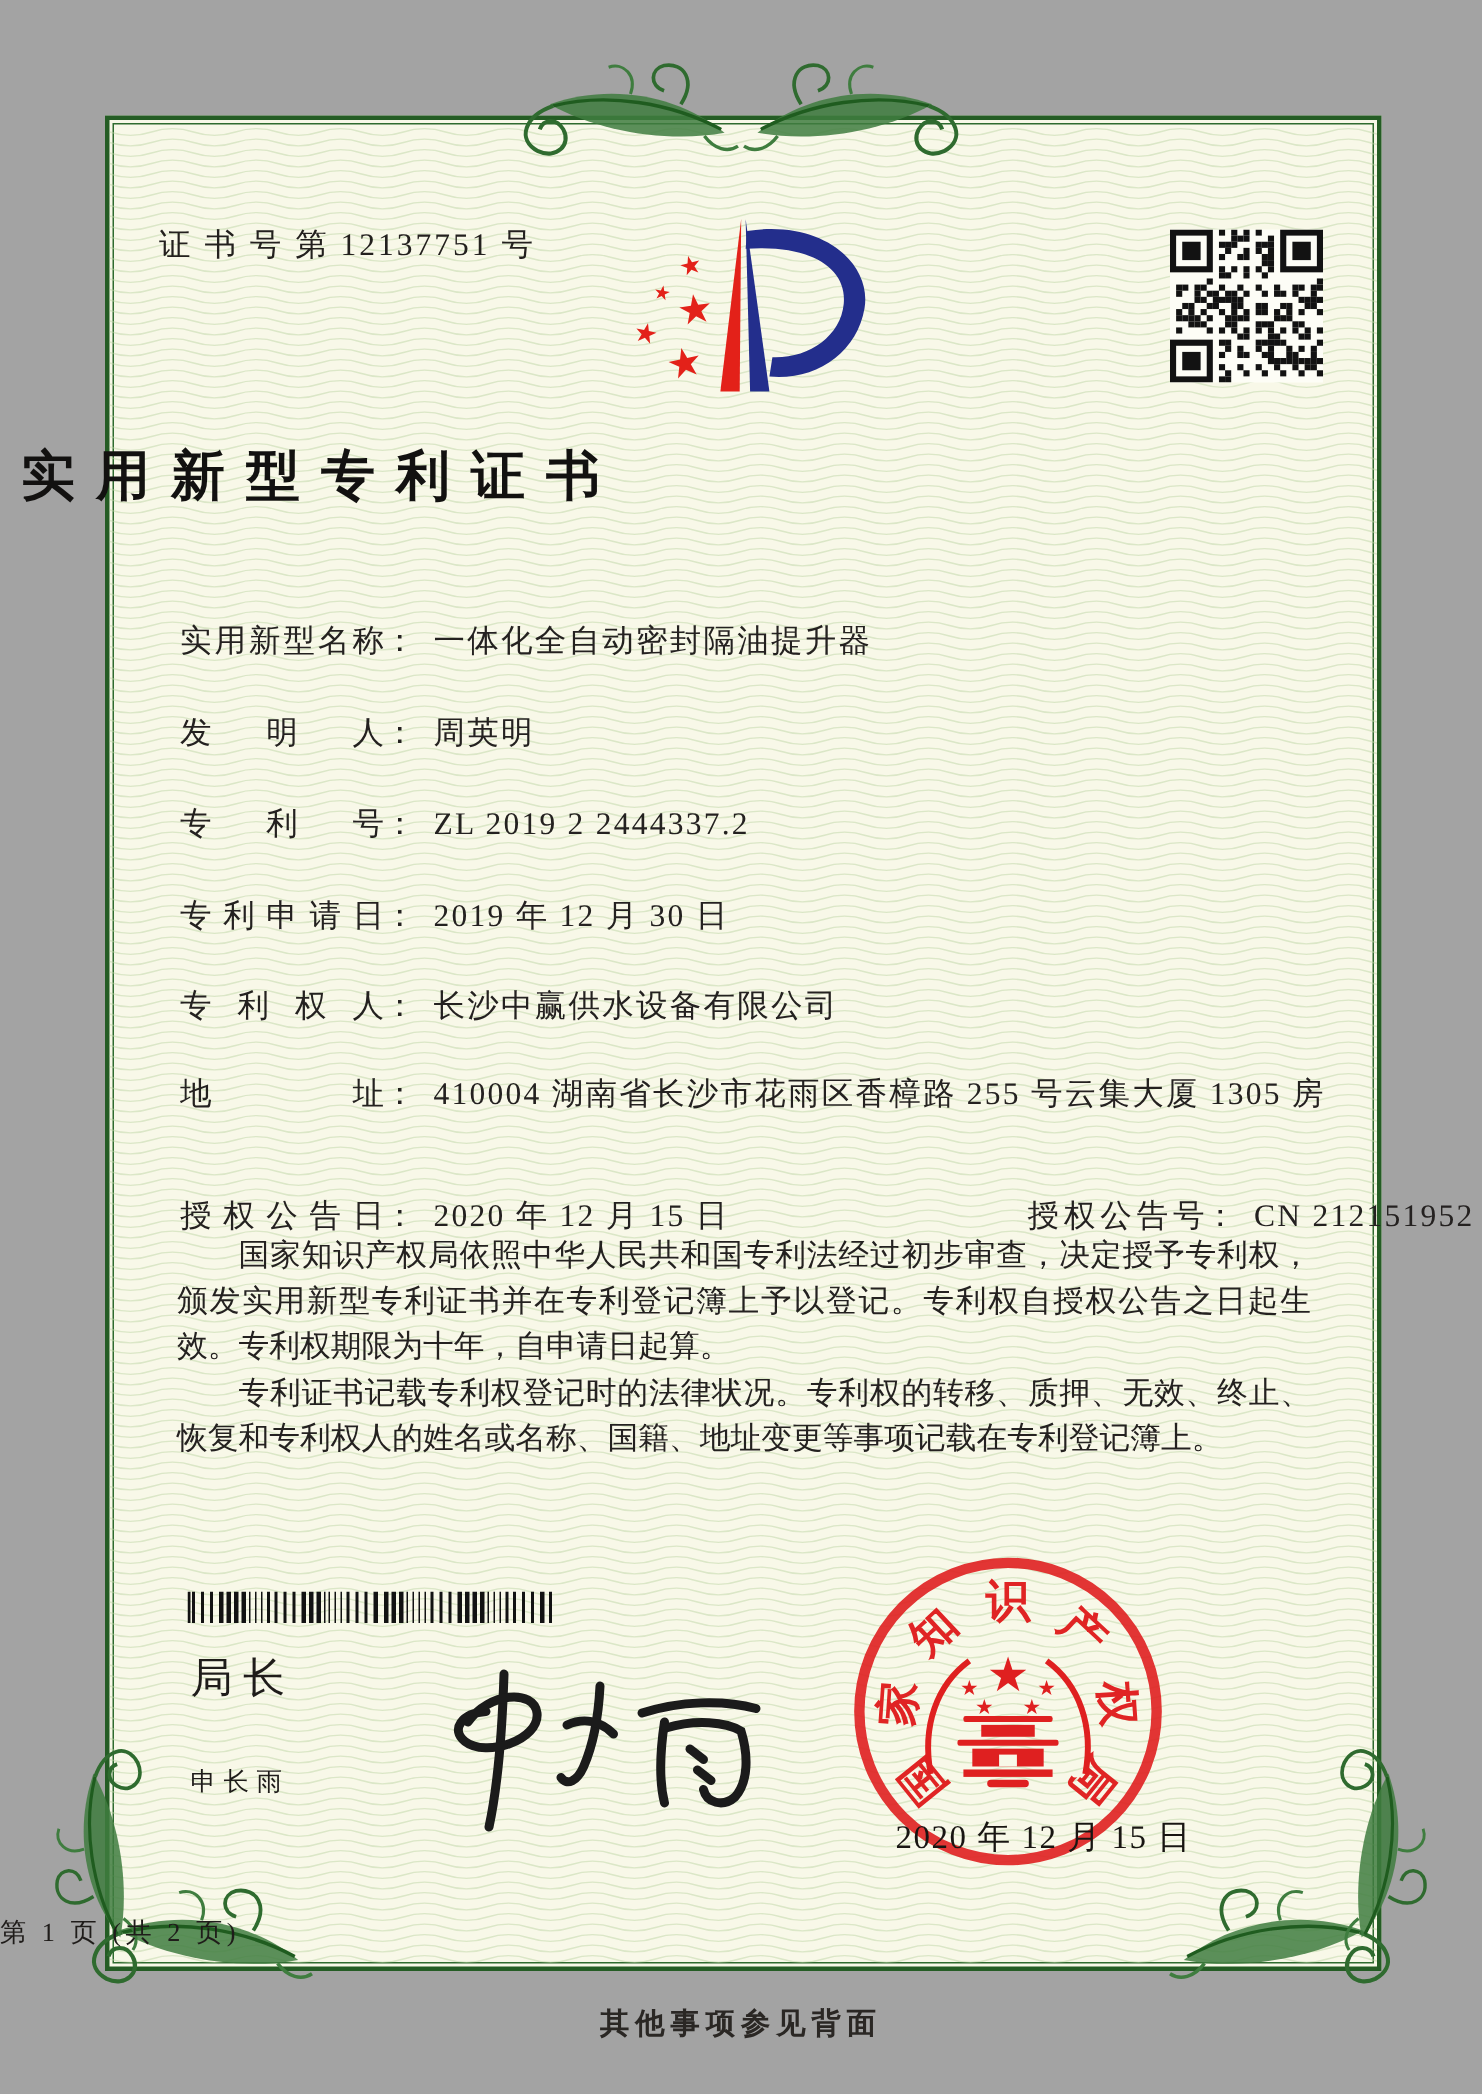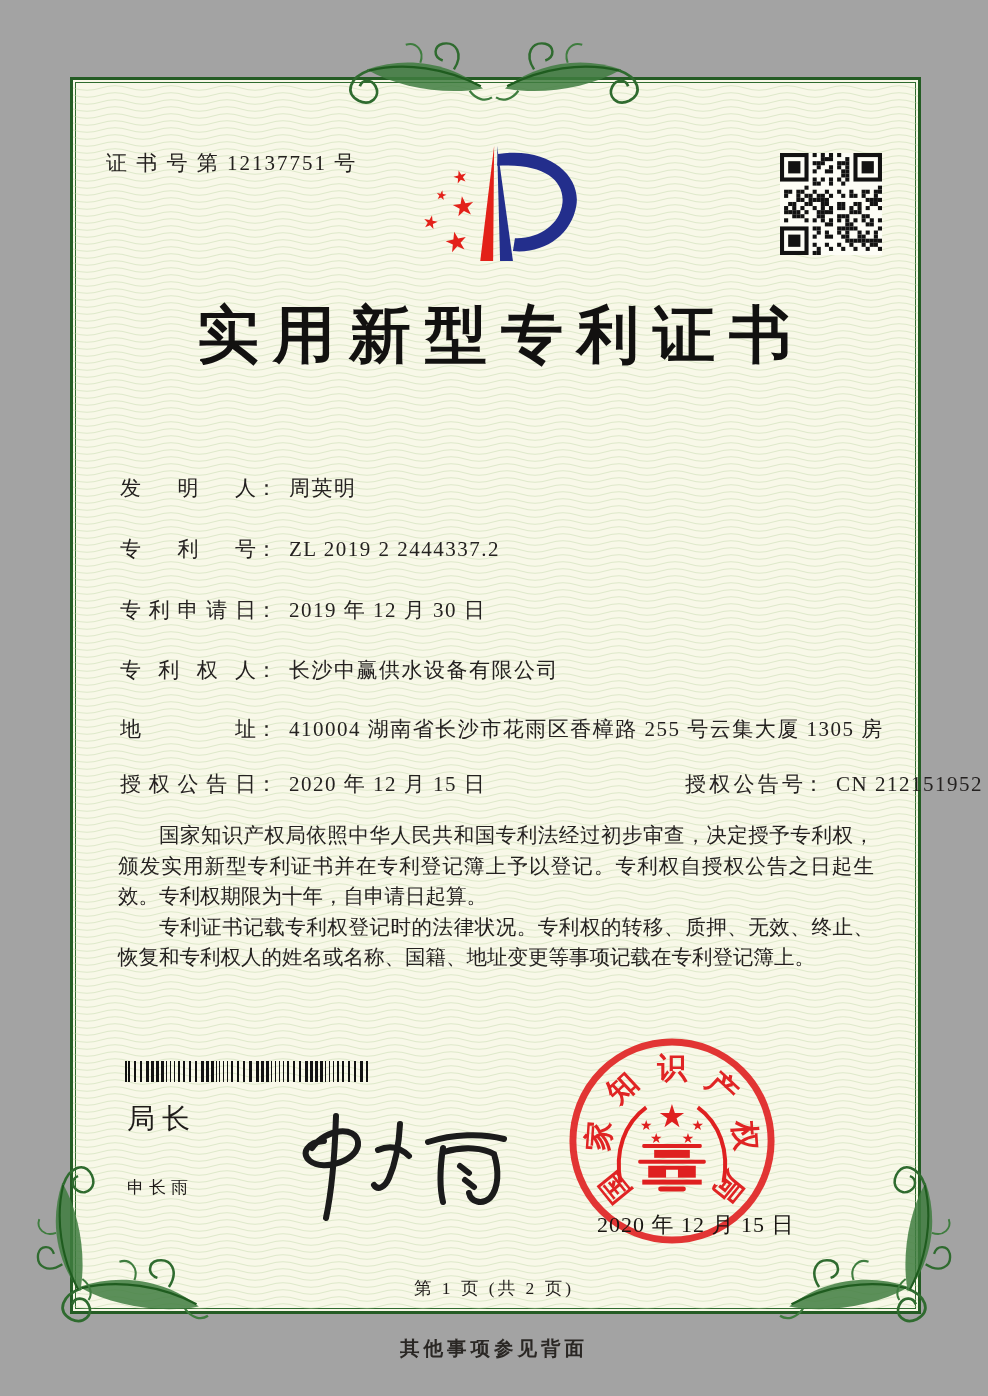--- a/index.html
+++ b/index.html
@@ -22,52 +22,52 @@
 
   .cert-no{
     position:absolute; left:106px; top:149px;
     font-size:21px; letter-spacing:2px; color:#23201e;
   }
   .logo{position:absolute; left:398px; top:140px; width:218px; height:129px;}
   .qr{position:absolute; left:780px; top:153px; width:102px; height:102px; background:#fdfdf6;}
 
   .title{
     position:absolute; left:0; top:293px; width:988px;
-    text-align:center; font-size:62px; font-weight:bold;
+    text-align:left; font-size:36px; font-weight:bold;
     letter-spacing:14px; text-indent:14px; color:#121110;
   }
 
   .frow{position:absolute; left:120px; font-size:21px; white-space:nowrap; color:#242120;}
   .flabel{
     display:inline-block; width:136px; vertical-align:bottom;
     text-align:justify; text-align-last:justify;
   }
   .colon{margin-right:12px;}
   .fvalue{letter-spacing:1.5px;}
   .grant2{position:absolute; left:565px; top:0;}
 
   .paras{
     position:absolute; left:118px; top:822px; width:756px;
     font-size:20.5px; line-height:30.5px; text-align:justify; color:#242120;
   }
-  .paras p{margin:0; text-indent:2em;font-family:Liberation Mono, monospace;}
+  .paras p{margin:0; text-indent:2em;}
 
   .barcode{position:absolute; left:125px; top:1061px; width:245px; height:21px;}
 
   .officer-title{position:absolute; left:127px; top:1100px; font-size:28px; letter-spacing:7px;}
   .officer-name{position:absolute; left:127px; top:1176px; font-size:17px; letter-spacing:5px;}
   .signature{position:absolute; left:268px; top:1108px; width:250px; height:118px;}
 
   .seal{position:absolute; left:563px; top:1032px; width:218px; height:218px;}
   .seal-date{
     position:absolute; left:597px; top:1210px; font-size:22px;
     letter-spacing:1px; color:#181512; z-index:5;
   }
 
-  .page-ind{position:absolute; left:0; top:1276px; width:988px; text-align:center; font-size:17.5px; letter-spacing:3px;font-family:Liberation Serif, serif;}
+  .page-ind{position:absolute; left:0; top:1276px; width:988px; text-align:left; font-size:17.5px; letter-spacing:3px;font-family:Liberation Serif, serif;}
   .back-note{position:absolute; left:0; top:1335px; width:988px; text-align:center; font-size:19.5px; letter-spacing:4px; color:#2a2724;font-weight:bold;}
 
   .flourish{position:absolute; left:0; top:0; width:988px; height:1396px; pointer-events:none;}
 </style>
 </head>
 <body>
 
 <div class="page">
 
   <div class="frame">
@@ -300,36 +300,39 @@
       <rect x="72" y="0" width="28" height="28" fill="#121212"></rect>
       <rect x="76" y="4" width="20" height="20" fill="#fdfdf6"></rect>
       <rect x="80" y="8" width="12" height="12" fill="#121212"></rect>
       <rect x="0" y="72" width="28" height="28" fill="#121212"></rect>
       <rect x="4" y="76" width="20" height="20" fill="#fdfdf6"></rect>
       <rect x="8" y="80" width="12" height="12" fill="#121212"></rect>
     </svg>
 
   <div class="title">实用新型专利证书</div>
 
+  <div class="frow" style="top:413px">
+    <span class="flabel">实用新型名称</span><span class="colon">：</span><span class="fvalue">一体化全自动密封隔油提升器</span>
+  </div>
   <div class="frow" style="top:474px">
     <span class="flabel">发明人</span><span class="colon">：</span><span class="fvalue">周英明</span>
   </div>
   <div class="frow" style="top:535px">
     <span class="flabel">专利号</span><span class="colon">：</span><span class="fvalue">ZL 2019 2 2444337.2</span>
   </div>
   <div class="frow" style="top:596px">
     <span class="flabel">专利申请日</span><span class="colon">：</span><span class="fvalue">2019 年 12 月 30 日</span>
   </div>
   <div class="frow" style="top:656px">
     <span class="flabel">专利权人</span><span class="colon">：</span><span class="fvalue">长沙中赢供水设备有限公司</span>
   </div>
   <div class="frow" style="top:715px">
     <span class="flabel">地址</span><span class="colon">：</span><span class="fvalue">410004 湖南省长沙市花雨区香樟路 255 号云集大厦 1305 房</span>
   </div>
-  <div class="frow" style="top:770px">
+  <div class="frow" style="top:796px">
     <span class="flabel">授权公告日</span><span class="colon">：</span><span class="fvalue">2020 年 12 月 15 日</span>
     <span class="grant2">
       <span class="flabel" style="width:118px">授权公告号</span><span class="colon">：</span><span class="fvalue">CN 212151952 U</span>
     </span>
   </div>
 
   <div class="paras">
     <p>国家知识产权局依照中华人民共和国专利法经过初步审查，决定授予专利权，颁发实用新型专利证书并在专利登记簿上予以登记。专利权自授权公告之日起生效。专利权期限为十年，自申请日起算。</p>
     <p>专利证书记载专利权登记时的法律状况。专利权的转移、质押、无效、终止、恢复和专利权人的姓名或名称、国籍、地址变更等事项记载在专利登记簿上。</p>
   </div>

